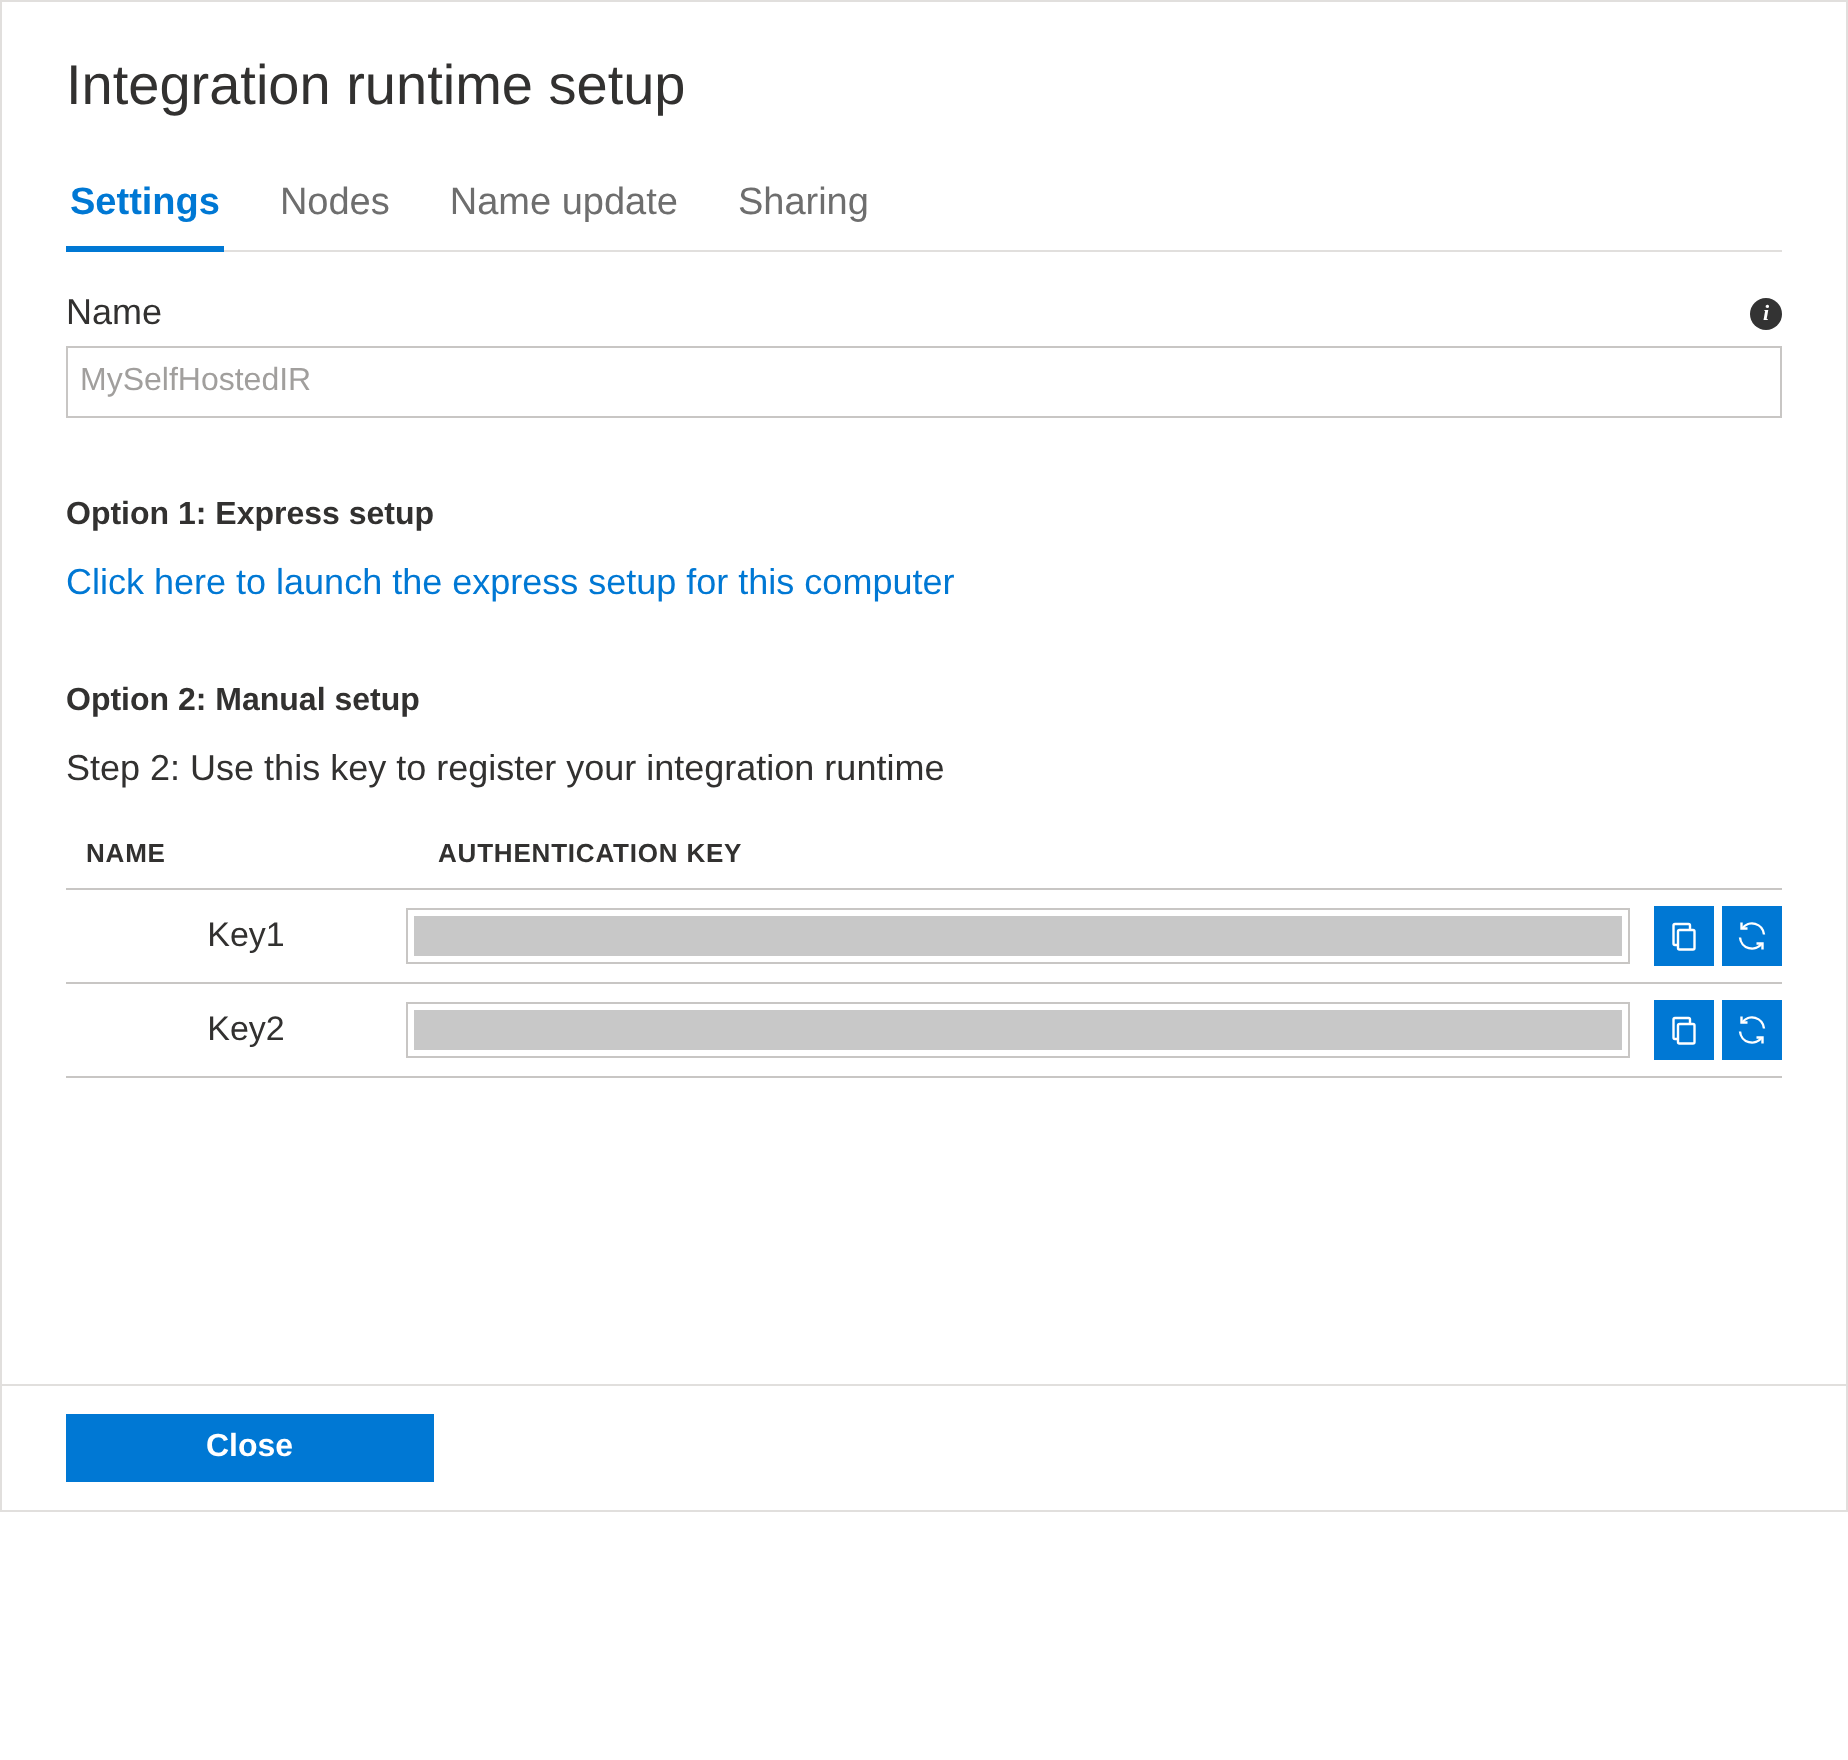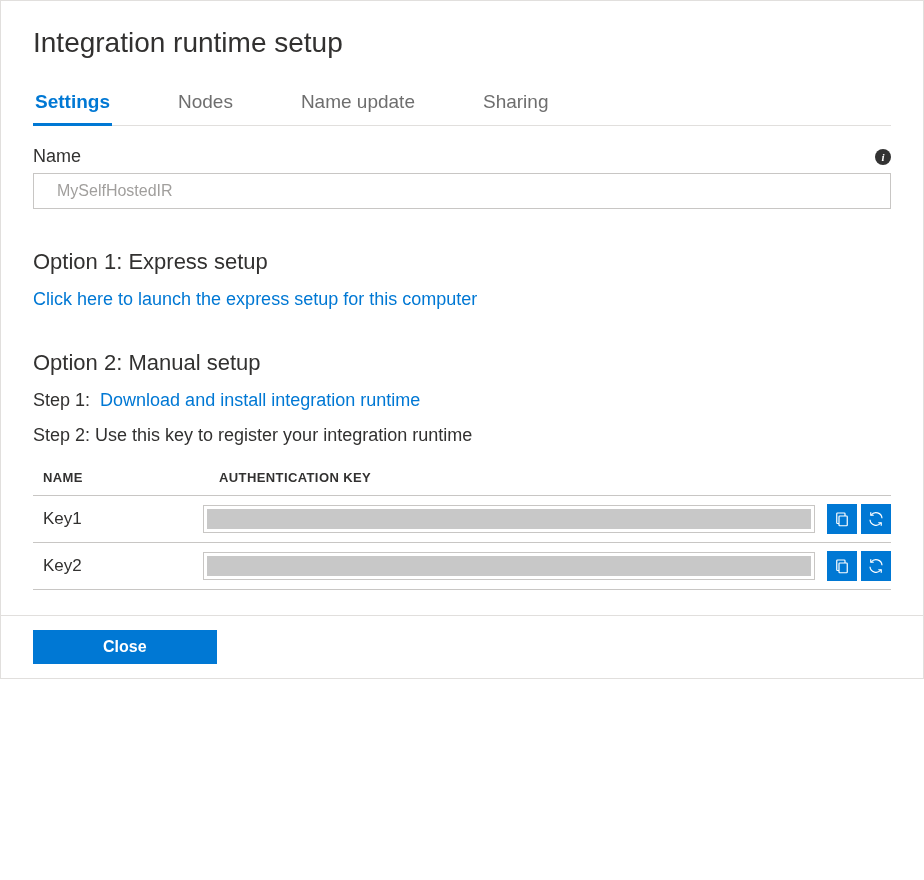--- a/index.html
+++ b/index.html
@@ -4,35 +4,35 @@
 <style>
   * { box-sizing: border-box; }
   body {
     margin: 0;
     font-family: "Segoe UI", -apple-system, BlinkMacSystemFont, sans-serif;
     background: #ffffff;
     color: #323130;
   }
   .panel {
     width: 924px;
-    height: 679px;
+    height: 756px;
     border: 1px solid #e1dfdd;
     position: relative;
     padding: 26px 32px 0 32px;
   }
   .panel-title {
     font-size: 28px;
     font-weight: 400;
     color: #323130;
     margin: 0 0 26px 0;
   }
   .tabs {
     display: flex;
     border-bottom: 1px solid #e1dfdd;
-    gap: 64px;
+    gap: 26px;
     margin-bottom: 20px;
   }
   .tab {
     font-size: 19px;
     color: #6e6e6e;
     padding: 6px 2px 10px 2px;
     cursor: pointer;
     border-bottom: 3px solid transparent;
     margin-bottom: -1px;
   }
@@ -68,32 +68,32 @@
     display: inline-flex;
     align-items: center;
     justify-content: center;
     font-family: Georgia, serif;
     font-style: italic;
   }
   .text-input {
     width: 100%;
     height: 36px;
     border: 1px solid #c8c6c4;
-    padding: 0 23px;
+    padding: 0 6px;
     font-size: 16px;
     color: #a19f9d;
     background: #fff;
   }
   .text-input:disabled {
     background: #fff;
     color: #a19f9d;
   }
   .section-heading {
-    font-size: 22px;
-    font-weight: 400;
+    font-size: 16px;
+    font-weight: 700;
     color: #323130;
     margin: 40px 0 14px 0;
   }
   .link {
     color: #0078d4;
     font-size: 18px;
     text-decoration: none;
     cursor: pointer;
     text-align: center;
   }
@@ -125,20 +125,21 @@
     letter-spacing: 0.4px;
     color: #323130;
     margin-left: 16px;
   }
   .key-row {
     display: flex;
     align-items: center;
     border-bottom: 1px solid #c8c6c4;
     padding: 8px 0 8px 10px;
     gap: 0;
+    text-align: center;
   }
   .key-name {
     width: 160px;
     font-size: 17px;
     color: #323130;
   }
   .key-box {
     flex: 1;
     height: 28px;
     border: 1px solid #c8c6c4;
@@ -201,24 +202,20 @@
     <span class="field-label">Name</span>
     <span class="info-icon">i</span>
   </div>
   <input type="text" class="text-input" disabled="" value="MySelfHostedIR" style="">
 
   <h2 class="section-heading">Option 1: Express setup</h2>
   <a class="link">Click here to launch the express setup for this computer</a>
 
   <h2 class="section-heading">Option 2: Manual setup</h2>
 
-  <div class="step-line">
-    <span>Step 1:</span>
-    &nbsp;<a class="link">Download and install integration runtime</a>
-  </div>
 
   <div class="step-line">Step 2: Use this key to register your integration runtime</div>
 
   <div class="key-table">
     <div class="key-header">
       <div class="key-col-name">NAME</div>
       <div class="key-col-auth">AUTHENTICATION KEY</div>
     </div>
 
     <div class="key-row">

